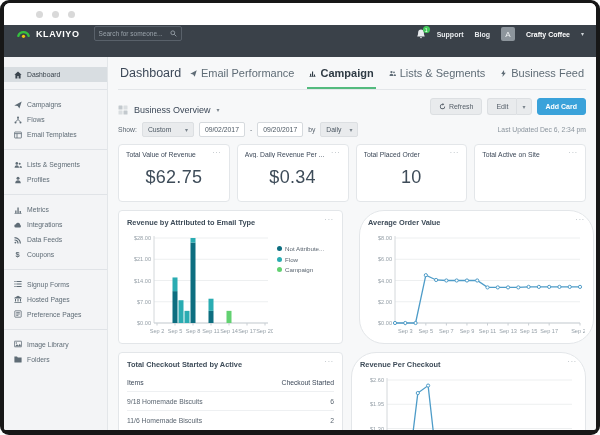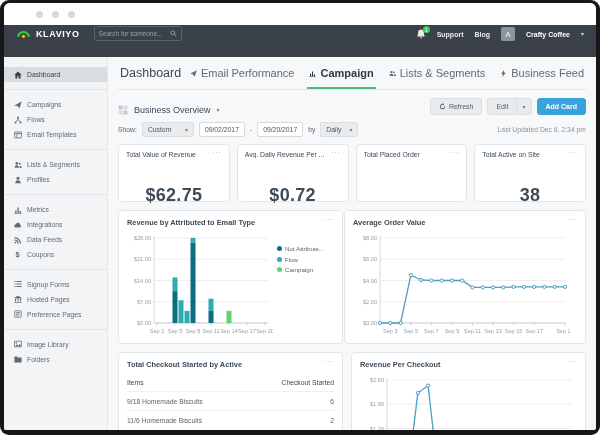--- a/index.html
+++ b/index.html
@@ -61,27 +61,27 @@
   .select { background: #e9ebed; border: 1px solid #dcdfe2; border-radius: 2px; padding: 3px 5px; display: flex; align-items: center; gap: 8px; color: #4c5863; cursor: pointer; }
   .select.wide { width: 52px; justify-content: space-between; }
   .date-input { background: #fff; border: 1px solid #d6dade; border-radius: 2px; padding: 3px 5px; width: 46px; color: #4c5863; }
   .last-updated { margin-left: auto; color: #8a949d; }
 
   .stats-row { display: flex; gap: 7px; flex: none; margin-bottom: 8px; }
   .stat-card { flex: 1; background: #fff; border: 1px solid #e3e6e9; border-radius: 4px; padding: 6px 7px; height: 58px; }
   .stat-head { display: flex; justify-content: space-between; align-items: flex-start; font-size: 6.8px; color: #3c4858; }
   .stat-title { white-space: nowrap; overflow: hidden; }
   .more { color: #b3bac0; letter-spacing: .8px; font-size: 7px; cursor: pointer; line-height: .6; }
-  .stat-value { text-align: center; font-size: 18px; font-weight: 700; color: #3e4c59; margin-top: 27px; letter-spacing: .3px; }
-
-  .charts-row { display: flex; gap: 1px; flex: none; margin-bottom: 8px; }
+  .stat-value { text-align: center; font-size: 18px; font-weight: 400; color: #3e4c59; margin-top: 9px; letter-spacing: .3px; }
+
+  .charts-row { display: flex; gap: 16px; flex: none; margin-bottom: 8px; }
   .bottom-row { display: flex; gap: 8px; flex: none; height: 150px; }
   .card { background: #fff; border: 1px solid #e3e6e9; border-radius: 4px; padding: 7px 8px; }
   .c-left { width: 225px; flex: none; }
-  .c-right { flex: 1; }
+  .c-right { flex: 1; border-radius: 25px; }
   .card-head { display: flex; justify-content: space-between; align-items: flex-start; }
   .card-title { font-size: 7.4px; font-weight: bold; color: #3e4c59; }
   .chart-wrap { display: flex; margin-top: 5px; }
   .chart { position: relative; }
   .chart svg { display: block; }
   .legend { width: 58px; padding-top: 13px; padding-left: 4px; display: flex; flex-direction: column; gap: 3.5px; }
   .legend-item { display: flex; align-items: center; gap: 3px; font-size: 6.2px; color: #5a6570; white-space: nowrap; }
   .legend-dot { width: 5px; height: 5px; border-radius: 50%; flex: none; }
 
   .table { margin-top: 7px; }
@@ -377,34 +377,34 @@
                 <span class="stat-title">Total Value of Revenue</span>
                 <span class="more">···</span>
               </div>
               <div class="stat-value">$62.75</div>
             </div>
             <div class="stat-card">
               <div class="stat-head">
                 <span class="stat-title">Avg. Daily Revenue Per ...</span>
                 <span class="more">···</span>
               </div>
-              <div class="stat-value">$0.72</div>
+              <div class="stat-value">$0.34</div>
             </div>
             <div class="stat-card">
               <div class="stat-head">
                 <span class="stat-title">Total Placed Order</span>
                 <span class="more">···</span>
               </div>
+              <div class="stat-value">10</div>
             </div>
             <div class="stat-card">
               <div class="stat-head">
                 <span class="stat-title">Total Active on Site</span>
                 <span class="more">···</span>
               </div>
-              <div class="stat-value">38</div>
             </div>
           </div>
 
         <div class="charts-row">
           <div class="card c-left">
             <div class="card-head">
               <span class="card-title">Revenue by Attributed to Email Type</span>
               <span class="more">···</span>
             </div>
             <div class="chart-wrap">

